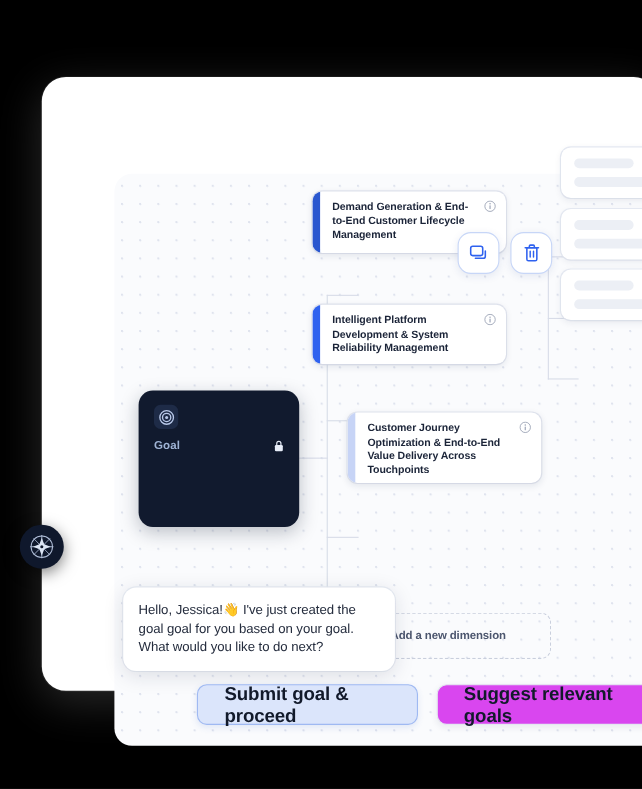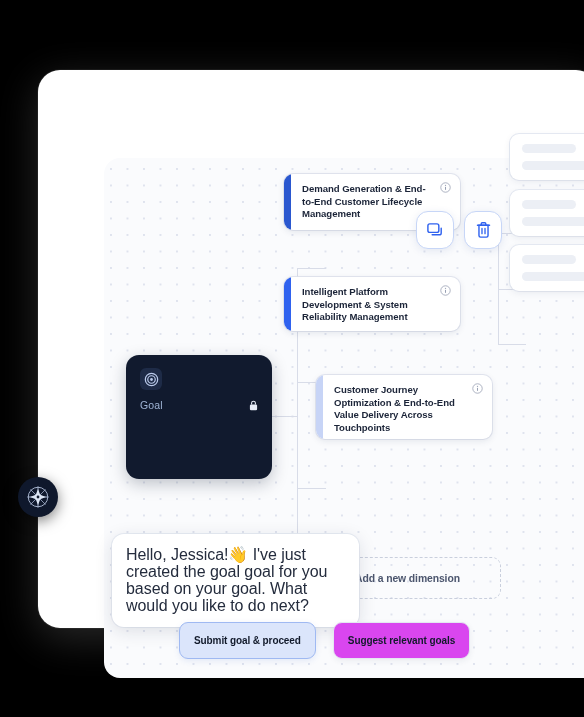--- a/index.html
+++ b/index.html
@@ -97,20 +97,21 @@
     display: flex; align-items: center; justify-content: center;
   }
   .goal-meta {
     display: flex; align-items: center; justify-content: space-between;
     margin-top: 9px;
   }
   .goal-label {
     font-size: 10.5px;
     color: #9fb3d4;
     letter-spacing: 0.1px;
+    font-weight: bold;
   }
   .goal-text {
     margin-top: 7px;
     font-size: 11.5px;
     line-height: 15.5px;
     color: #f2f5fb;
   }
   .goal-text .strong { font-weight: bold; }
 
   
@@ -200,43 +201,43 @@
     position: absolute;
     left: 74px;
     top: 464px;
     width: 247px;
     background: #ffffff;
     border-radius: 12px;
     padding: 12px 14px 13px 14px;
     box-shadow: 0 4px 18px rgba(20,32,64,0.13), 0 0 0 1px rgba(232,236,244,0.9);
   }
   .chat-text {
-    font-size: 16px;
+    font-size: 12px;
     line-height: 17px;
     color: #242c3d;
     letter-spacing: -0.05px;
   }
 
   
   .cta-row {
     position: absolute;
     left: 141px;
     top: 552px;
     display: flex;
     gap: 17px;
   }
   .btn {
     height: 37px;
     border-radius: 9px;
     display: flex; align-items: center; justify-content: center;
-    font-size: 10px;
+    font-size: 17px;
     font-weight: bold;
     color: #121a2b;
     letter-spacing: -0.1px;
-    padding: 0 14px;
+    padding: 0 24px;
   }
   .btn-primary {
     background: #dbe5fb;
     border: 1.4px solid #9fb9f2;
     box-shadow: 0 2px 6px rgba(60,100,200,0.12);
   }
   .btn-secondary {
     background: #d946ef;
     border: 1.4px solid #e4e8f1;
     box-shadow: 0 2px 6px rgba(30,40,70,0.07);

